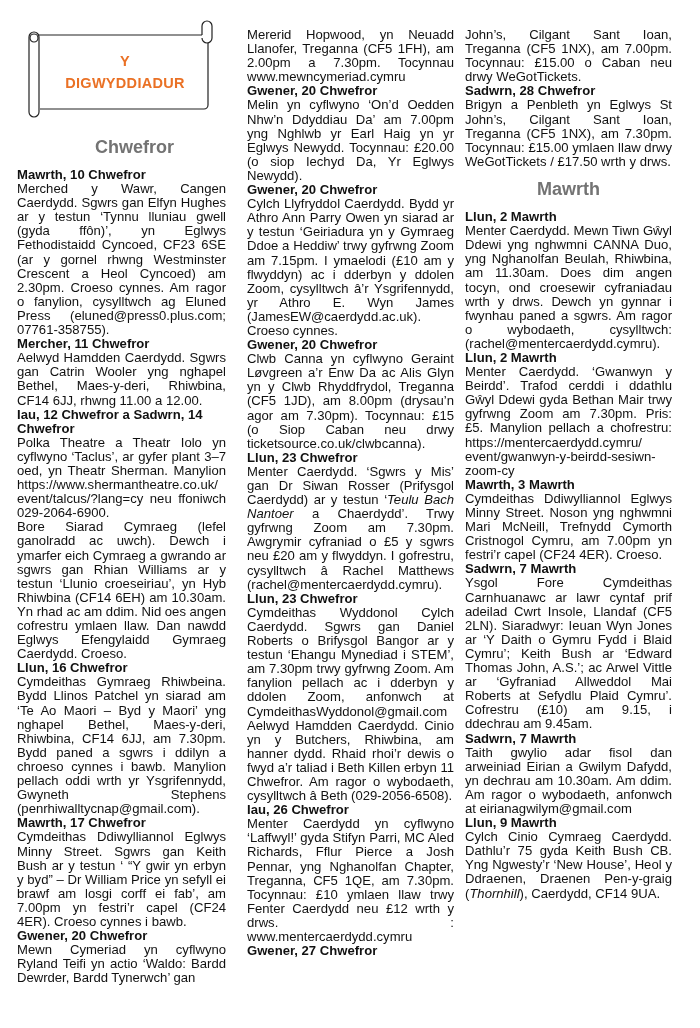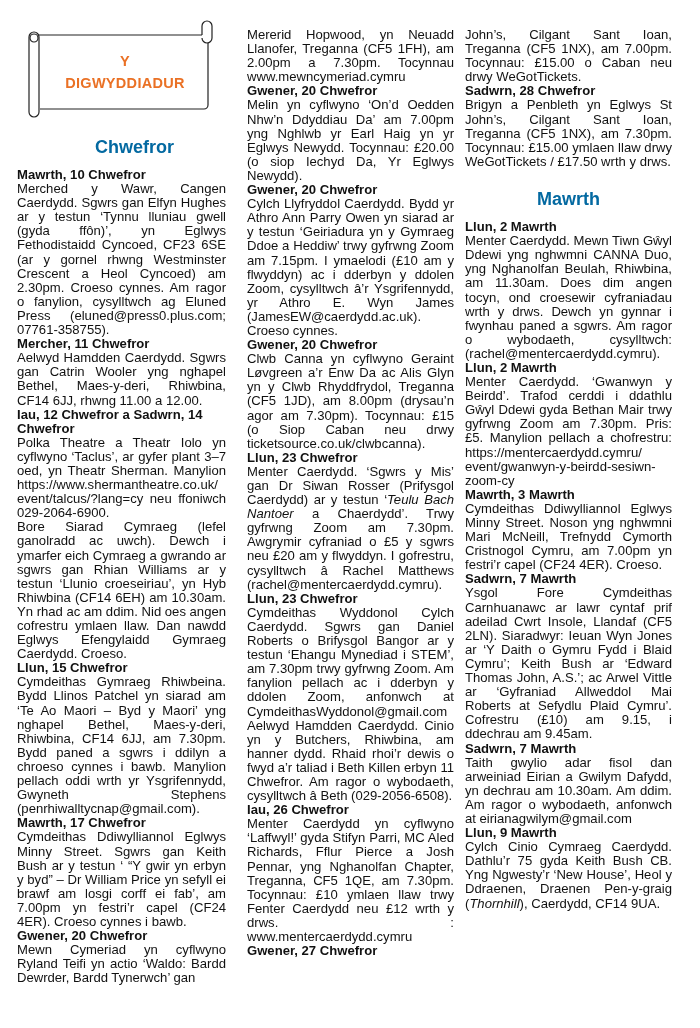--- a/index.html
+++ b/index.html
@@ -10,25 +10,25 @@
   .col {
     position: absolute; top: 0; font-size: 13.1px; line-height: 14.1px;
     text-align: justify; hyphens: none;
   }
   .col1 { left: 17px; width: 209px; top: 168px; }
   .col2 { left: 247px; width: 207px; top: 28px; }
   .col3 { left: 465px; width: 207px; top: 28px; }
   .ev-title { font-weight: bold; text-align: left; display: block; }
   .ev-body { display: block; }
   .month {
-    color: #0369a1; font-weight: bold; font-size: 18px; text-align: center;
+    color: #737373; font-weight: bold; font-size: 18px; text-align: center;
     display: block;
   }
   .m1 { position: absolute; left: 30px; width: 209px; top: 137px; }
-  .m3 { margin: 23px 0 14px 0; }
+  .m3 { margin: 13px 0 14px 0; }
   .scroll { position: absolute; left: 26px; top: 20px; width: 190px; height: 105px; }
   .scroll-text {
     position: absolute; left: 40px; top: 50px; width: 170px; text-align: center;
     color: #ea7125; font-weight: bold; font-size: 14.5px; line-height: 22px; letter-spacing: 0.3px;
   }
   i { font-style: italic; }
 </style>
 </head>
 <body>
 
@@ -55,21 +55,21 @@
       <span class="ev-body">Aelwyd Hamdden Caerdydd. Sgwrs gan Catrin Wooler yng nghapel Bethel, Maes-y-deri, Rhiwbina, CF14 6JJ, rhwng 11.00 a 12.00.</span>
     </div>
     <div>
       <span class="ev-title">Iau, 12 Chwefror a Sadwrn, 14 Chwefror</span>
       <span class="ev-body">Polka Theatre a Theatr Iolo yn cyflwyno ‘Taclus’, ar gyfer plant 3–7 oed, yn Theatr Sherman. Manylion https://www.shermantheatre.co.uk/ event/talcus/?lang=cy neu ffoniwch 029-2064-6900.</span>
     </div>
     <div>
       <span class="ev-body">Bore Siarad Cymraeg (lefel ganolradd ac uwch). Dewch i ymarfer eich Cymraeg a gwrando ar sgwrs gan Rhian Williams ar y testun ‘Llunio croeseiriau’, yn Hyb Rhiwbina (CF14 6EH) am 10.30am. Yn rhad ac am ddim. Nid oes angen cofrestru ymlaen llaw. Dan nawdd Eglwys Efengylaidd Gymraeg Caerdydd. Croeso.</span>
     </div>
     <div>
-      <span class="ev-title">Llun, 15 Chwefror</span>
+      <span class="ev-title">Llun, 16 Chwefror</span>
       <span class="ev-body">Cymdeithas Gymraeg Rhiwbeina. Bydd Llinos Patchel yn siarad am ‘Te Ao Maori – Byd y Maori’ yng nghapel Bethel, Maes-y-deri, Rhiwbina, CF14 6JJ, am 7.30pm. Bydd paned a sgwrs i ddilyn a chroeso cynnes i bawb. Manylion pellach oddi wrth yr Ysgrifennydd, Gwyneth Stephens (penrhiwalltycnap@gmail.com).</span>
     </div>
     <div>
       <span class="ev-title">Mawrth, 17 Chwefror</span>
       <span class="ev-body">Cymdeithas Ddiwylliannol Eglwys Minny Street. Sgwrs gan Keith Bush ar y testun ‘ “Y gwir yn erbyn y byd” – Dr William Price yn sefyll ei brawf am losgi corff ei fab’, am 7.00pm yn festri’r capel (CF24 4ER). Croeso cynnes i bawb.</span>
     </div>
     <div>
       <span class="ev-title">Gwener, 20 Chwefror</span>
       <span class="ev-body">Mewn Cymeriad yn cyflwyno Ryland Teifi yn actio ‘Waldo: Bardd Dewrder, Bardd Tynerwch’ gan</span>
     </div>

